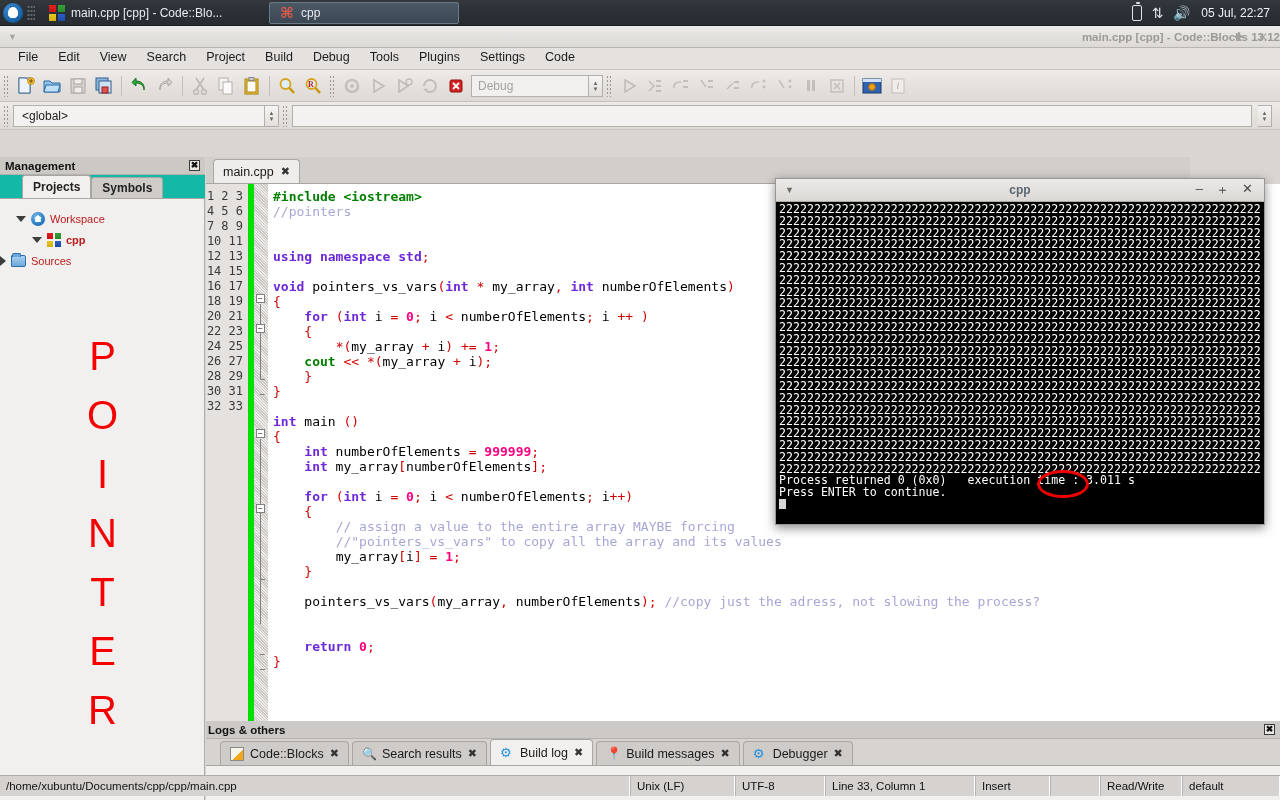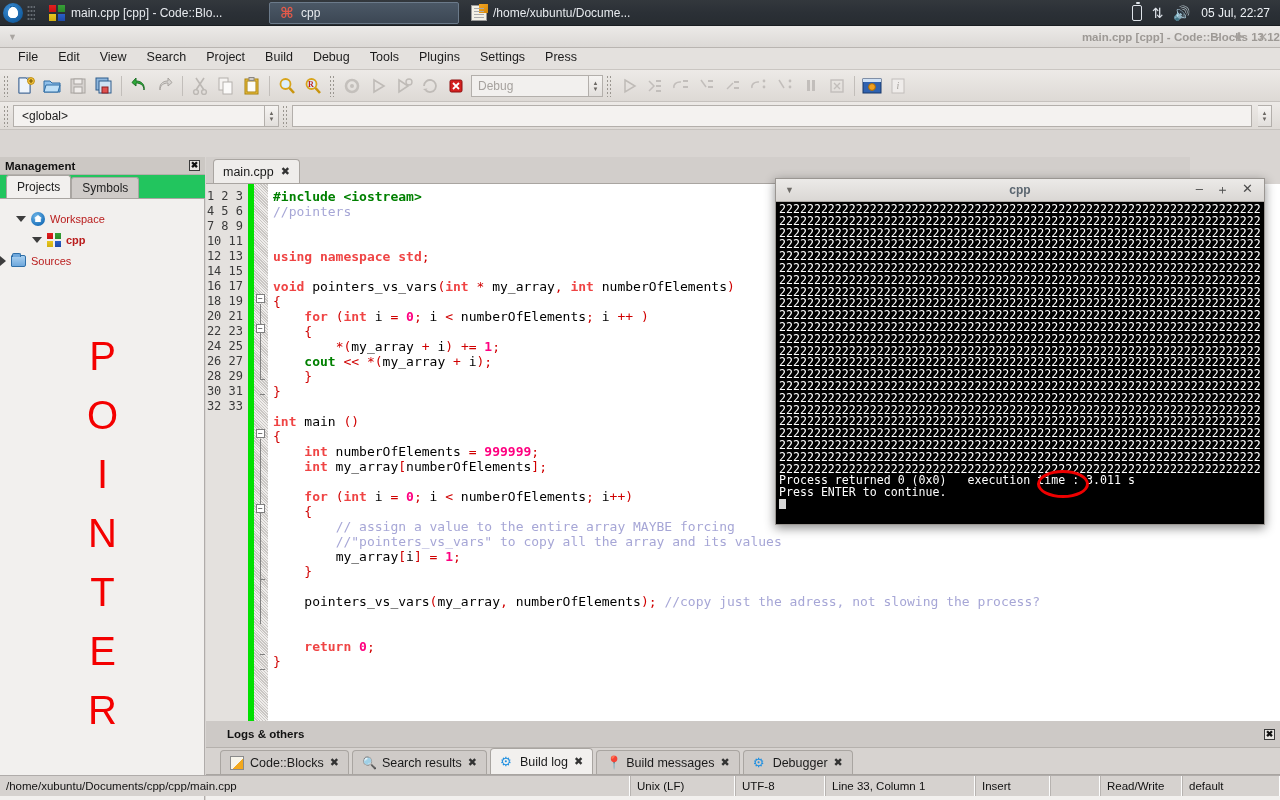--- a/index.html
+++ b/index.html
@@ -108,22 +108,22 @@
   .cbbody { position:absolute; left:0; top:105px; width:1280px; height:669px; }
 
   
   .mgmt { position:absolute; left:0; top:26px; width:205px; height:643px; background:#f2f0ee;
           border-right:1px solid #b0acaa; }
   .mgmt-hdr { position:absolute; left:0; top:0; width:205px; height:18px; background:#ccc8c4;
               display:flex; align-items:center; padding-left:5px; font-size:11.5px; font-weight:bold; color:#111;
               border-bottom:1px solid #b4b0ac; }
   .mgmt-hdr .x { margin-left:auto; margin-right:5px; width:11px; height:11px; border:1px solid #3a3a3a;
                  display:flex;align-items:center;justify-content:center;font-size:9px;line-height:9px;background:#e9e6e3;}
-  .mgmt-tabs { position:absolute; top:18px; left:0; width:205px; height:24px; background:#22c55e;
-               display:flex; align-items:flex-end; padding-left:6px; border-bottom:1px solid #a9a5a1; }
+  .mgmt-tabs { position:absolute; top:18px; left:0; width:205px; height:24px; background:#14b8a6;
+               display:flex; align-items:flex-end; padding-left:22px; border-bottom:1px solid #a9a5a1;font-weight:bold; }
   .mtab { height:21px; padding:0 10px; display:flex; align-items:center; font-size:12px;
           border:1px solid #a9a5a1; border-bottom:none; border-radius:3px 3px 0 0; background:#cfcbc8; color:#222;}
   .mtab.active { background:#f2f0ee; height:23px; }
   .tree { position:absolute; top:44px; left:0; width:205px; padding-top:7px; }
   .trow { display:flex; align-items:center; height:21px; font-size:11px; color:#b91c1c; }
   .tri { width:0;height:0;margin-right:5px;flex:none; }
   .tri.down { border-left:5px solid transparent;border-right:5px solid transparent;border-top:6px solid #3d3d3d; }
   .tri.right { border-top:5px solid transparent;border-bottom:5px solid transparent;border-left:6px solid #3d3d3d; }
   .wsicon { width:14px;height:14px;border-radius:50%;margin-right:5px;flex:none;
             background:radial-gradient(circle at 38% 32%,#6fb6e8,#1f74bd 70%,#15568f);
@@ -156,35 +156,35 @@
             font-family:"DejaVu Sans Mono", monospace; font-size:12px; color:#3a3a3a; line-height:15px; flex:none; }
   .marginbar { width:6px; background:#00e000; flex:none; }
   .foldcol { width:14px; background-image: repeating-linear-gradient(45deg,#c9c6c3 0 1px,#efedeb 1px 2px);
              flex:none; position:relative; padding-top:5px;}
   .fold-box { position:absolute; left:2px; width:9px;height:9px;border:1px solid #808080;background:#fff;
               font-size:8px;line-height:7px;text-align:center;color:#333; font-family:"DejaVu Sans Mono", monospace;}
   .fold-line { position:absolute; left:6px; width:1px; background:#808080; }
   .fold-tick { position:absolute; left:6px; width:5px; height:1px; background:#808080; }
   .codewrap { flex:1; padding-top:5px; padding-left:5px; font-family:"DejaVu Sans Mono", monospace;
               font-size:13px; line-height:15px; white-space:pre; color:#000; overflow:hidden; }
-  .k  { color:#ef4444; font-weight:bold; }
+  .k  { color:#6d28d9; font-weight:bold; }
   .pp { color:#008000; font-weight:bold; }   
   .cm { color:#a6a6d6; }                      
   .nu { color:#ff0080; font-weight:bold; }    
   .op { color:#d00000; }                      
   .st { color:#008000; font-weight:bold; }
   .id { color:#000; }
   .hscroll { position:absolute; left:0; bottom:28px; width:1074px; height:16px; background:#e9e6e3;
              border-top:1px solid #c4c0bc; }
   .hscroll .thumb { position:absolute; left:2px; top:2px; width:525px; height:12px;
              background:linear-gradient(#f7f5f3,#ddd9d5); border:1px solid #8e8a86; border-radius:6px; }
 
   
   .logs { position:absolute; left:206px; top:590px; width:1074px; height:79px; background:#ddd9d6; }
-  .logs-hdr { height:27px; background:#cdc9c6; display:flex; align-items:center; padding-left:21px;
+  .logs-hdr { height:18px; background:#cdc9c6; display:flex; align-items:center; padding-left:2px;
               font-size:11.5px; font-weight:bold; color:#111; border-bottom:1px solid #b5b1ad;}
   .logs-hdr .x { margin-left:auto; margin-right:5px; width:11px;height:11px;border:1px solid #3a3a3a;
                  display:flex;align-items:center;justify-content:center;font-size:9px;line-height:9px;background:#e9e6e3;}
   .logtabs { height:27px; display:flex; align-items:flex-end; padding-left:14px; background:#d7d3d0;
              border-bottom:1px solid #a9a5a1; }
   .ltab { height:24px; background:#cfcbc8; border:1px solid #a9a5a1; border-bottom:none; border-radius:4px 4px 0 0;
           display:flex; align-items:center; gap:6px; padding:0 9px; margin-right:3px; font-size:12.5px; color:#1a1a1a;}
   .ltab.active { background:#f2f0ee; height:26px; }
   .ltab .cx { font-weight:bold; font-size:11px; color:#333; font-family:"DejaVu Sans", sans-serif;}
   .li { width:14px;height:14px;flex:none;position:relative; }
@@ -230,26 +230,20 @@
       </div>
     <div class="grip"></div>
     <div class="tbtn w1">
       <span class="tb-ico ico-cb"></span>
       <span>main.cpp [cpp] - Code::Blo...</span>
     </div>
     <div class="tbtn w2">
       <span class="tb-ico ico-term">⌘</span>
       <span>cpp</span>
     </div>
-    <div class="tbtn w3">
-      <span class="tb-ico ico-file">
-          <span class="pen"></span>
-        </span>
-      <span>/home/xubuntu/Docume...</span>
-    </div>
     <div class="tray">
       <span class="battery"></span>
       <span class="tray-ico">⇅</span>
       <span class="tray-ico">🔊</span>
       <span class="clock">05 Jul, 22:27</span>
     </div>
   </div>
 
   <div class="cbwin">
 
@@ -267,21 +261,21 @@
       <span>File</span>
       <span>Edit</span>
       <span>View</span>
       <span>Search</span>
       <span>Project</span>
       <span>Build</span>
       <span>Debug</span>
       <span>Tools</span>
       <span>Plugins</span>
       <span>Settings</span>
-      <span>Press</span>
+      <span>Code</span>
     </div>
 
     <div class="toolbar">
       <div class="tgrip"></div>
       <div class="tbi">
         <svg width="20" height="20" viewBox="0 0 20 20">
             <rect x="3" y="2" width="11" height="15" fill="#fdfdfd" stroke="#4a6f9a"></rect>
             <path d="M3 2h7l4 4v11H3z" fill="#eef4fb" stroke="#4a6f9a"></path>
             <circle cx="15" cy="5" r="3.4" fill="#f5c542" stroke="#c08f10"></circle>
             <path d="M15 3v4M13 5h4" stroke="#7a5a00" stroke-width="1.2"></path>

